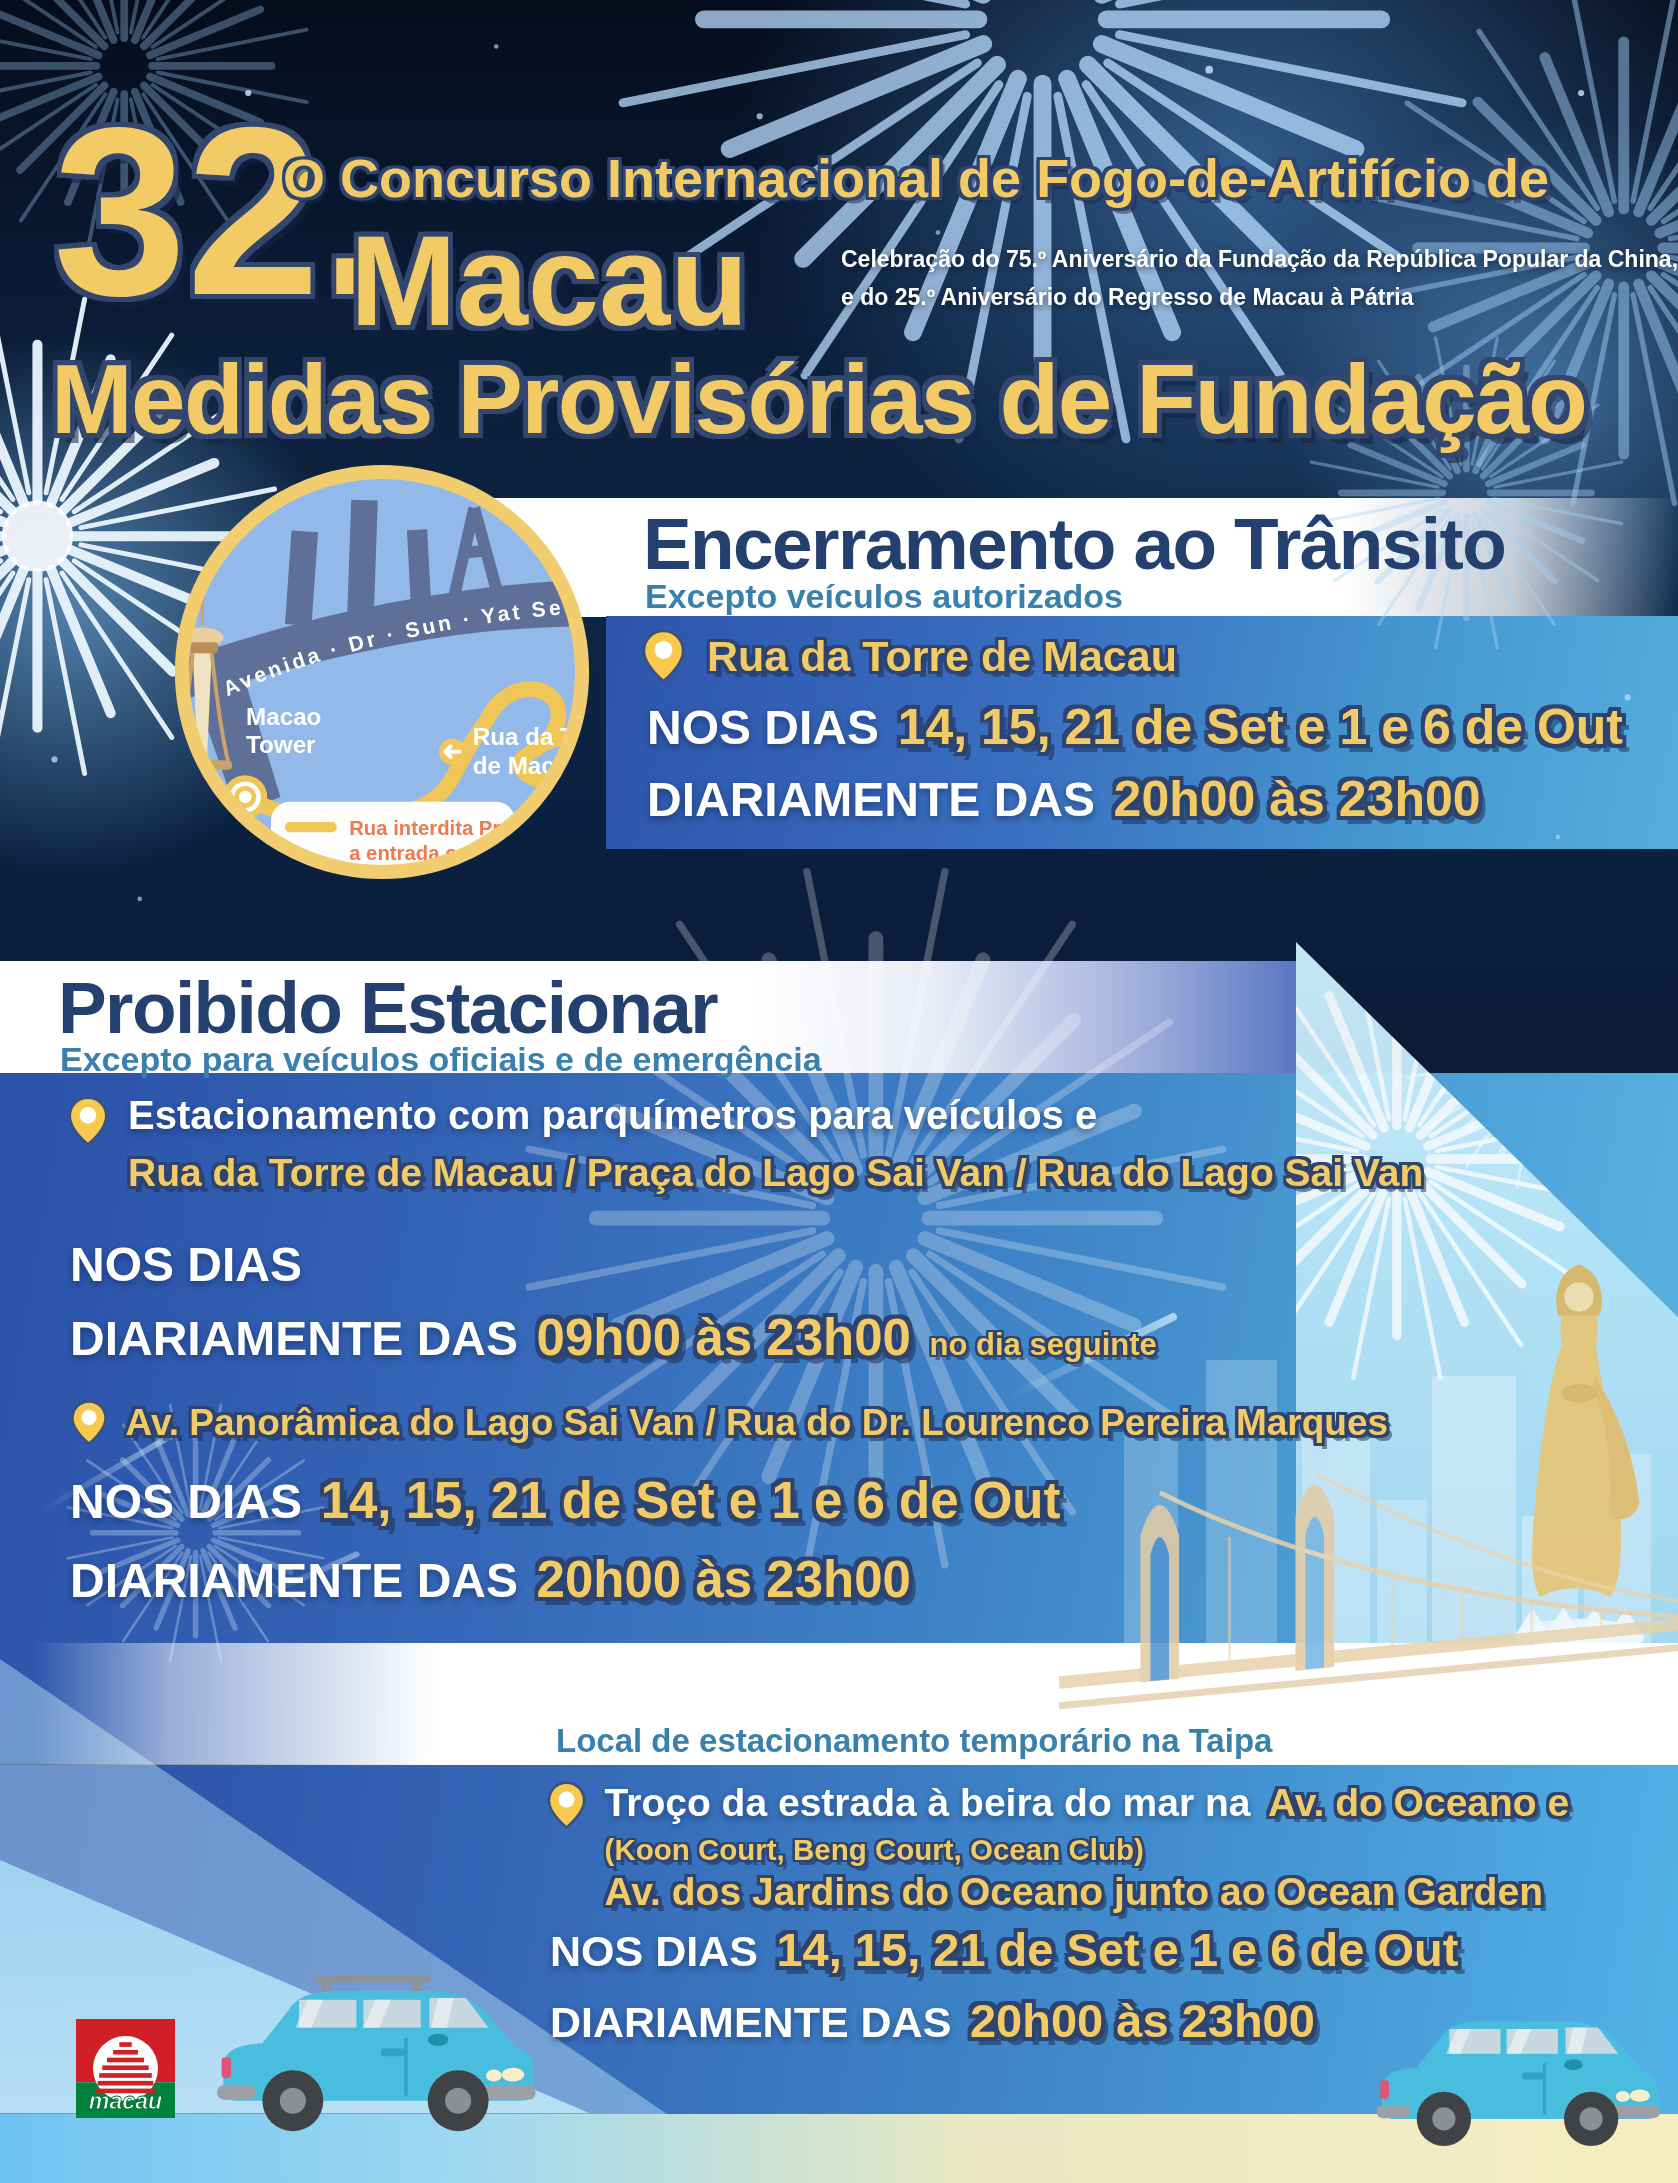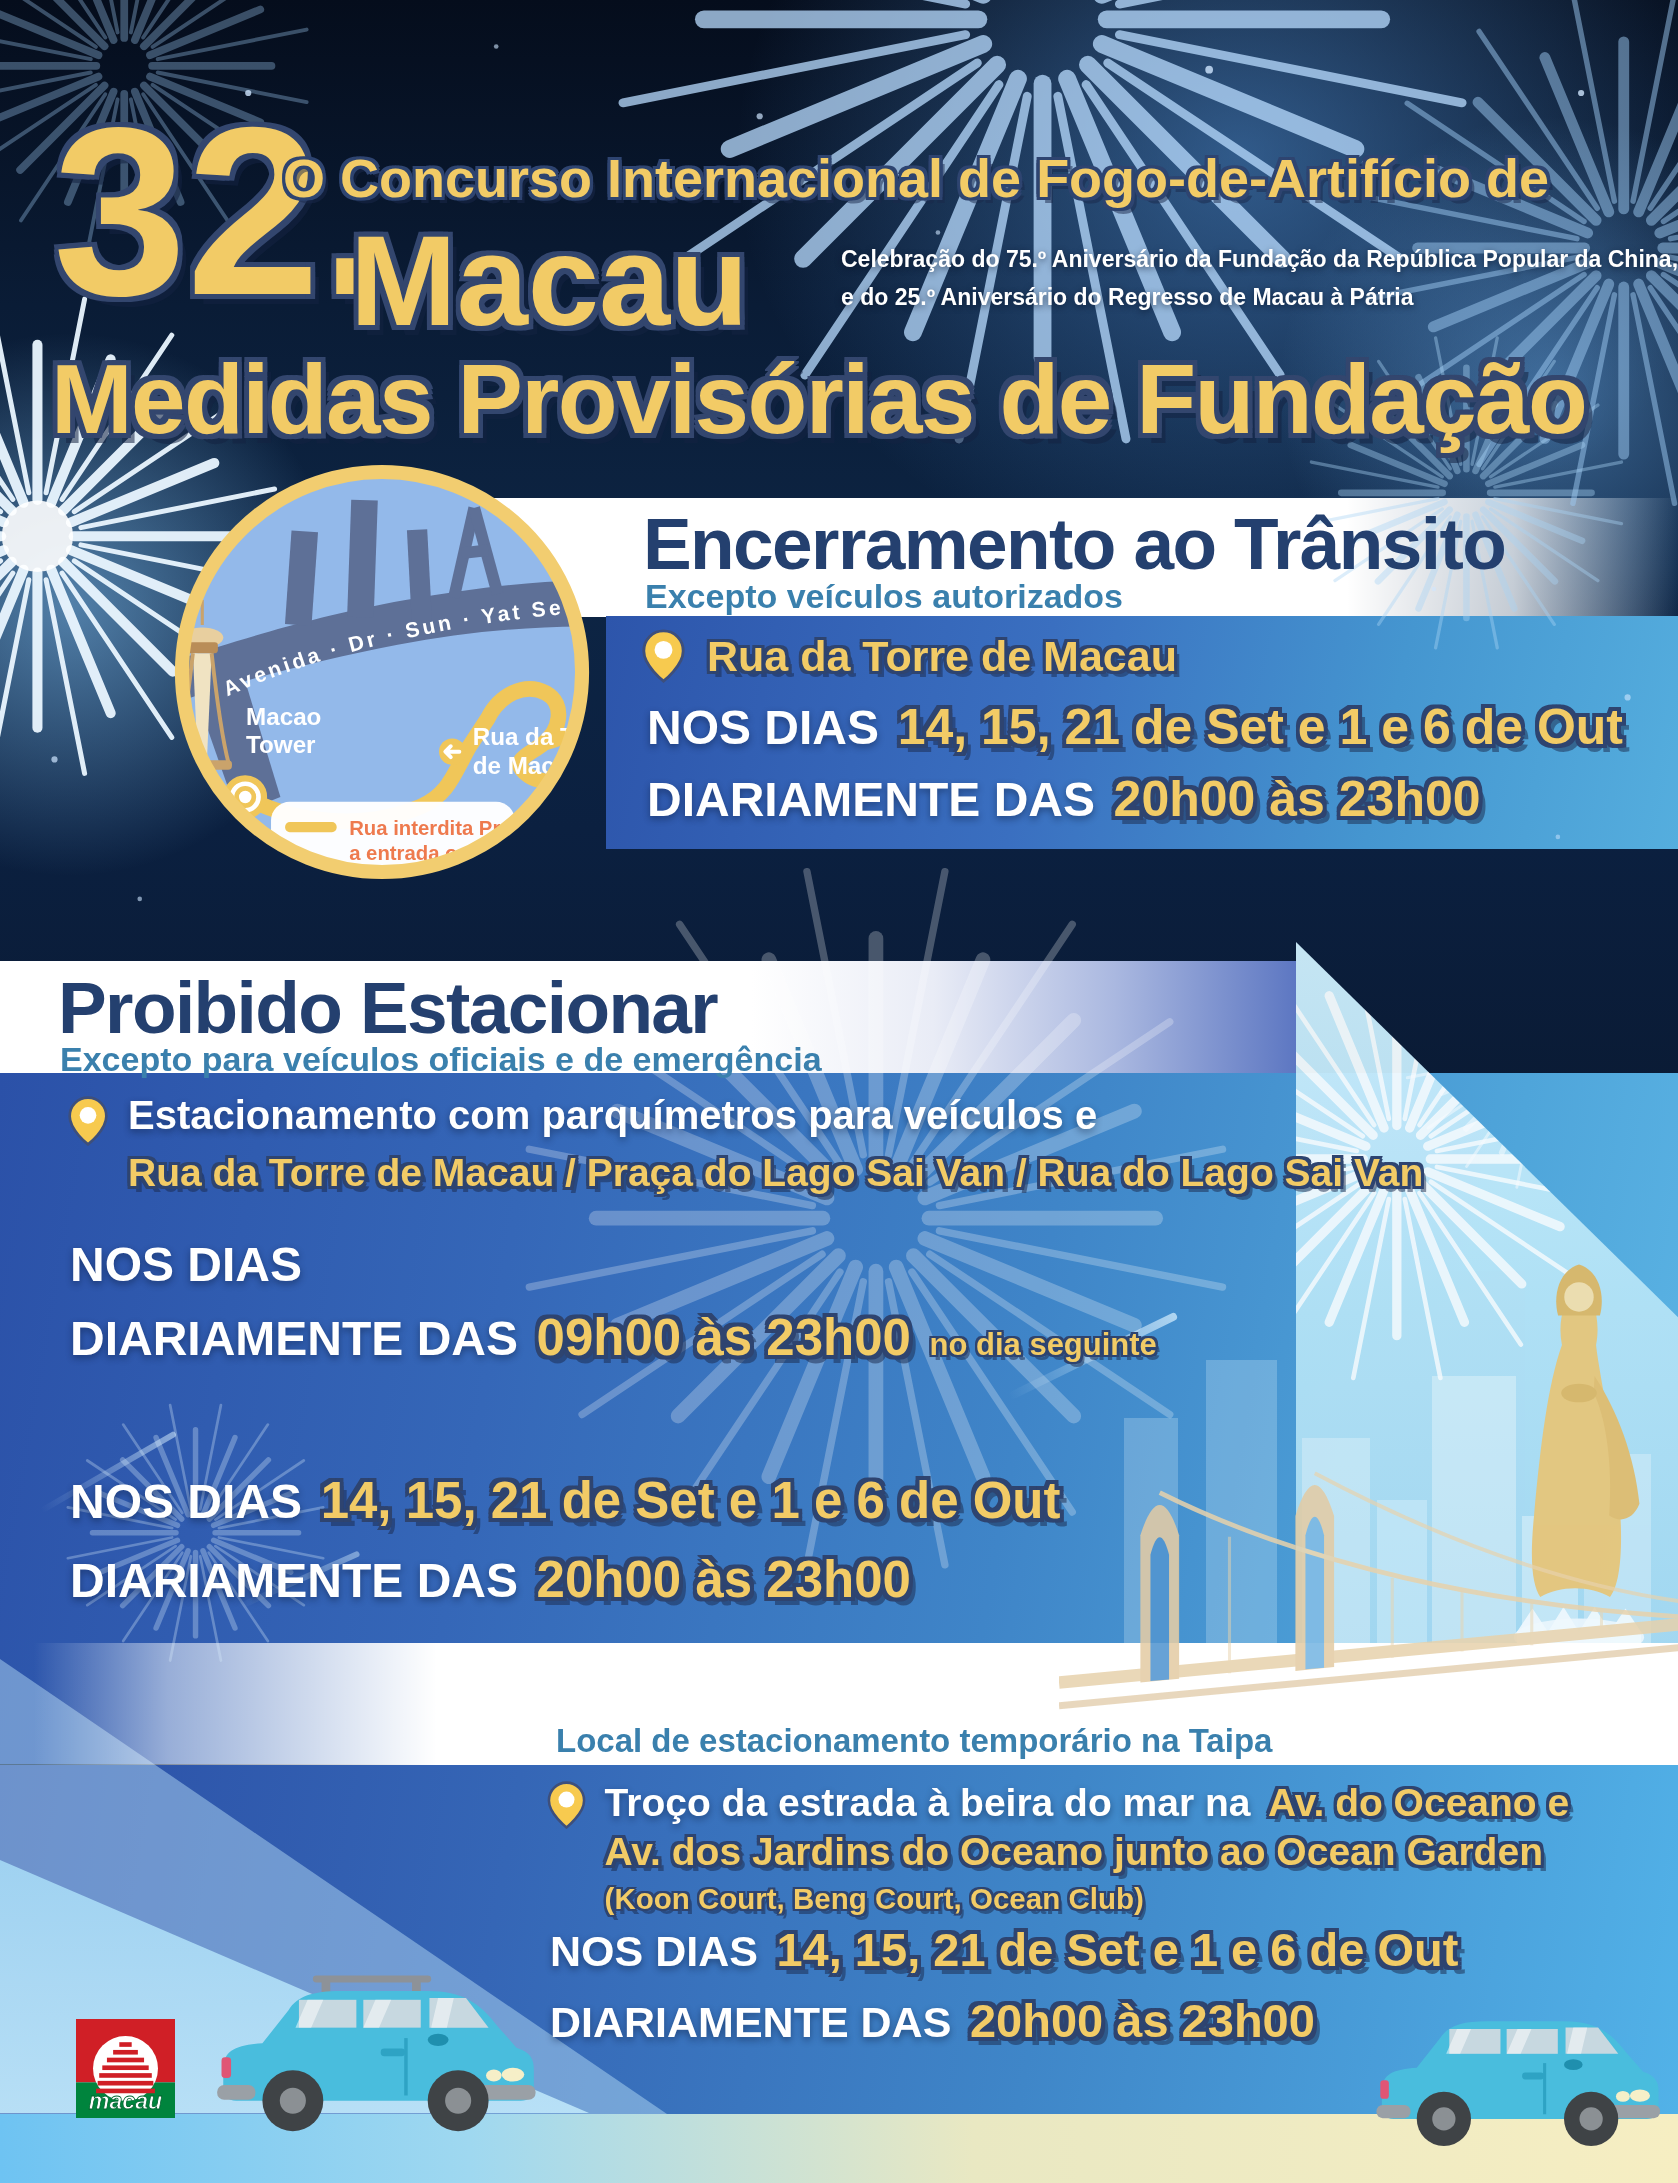--- a/index.html
+++ b/index.html
@@ -301,20 +301,27 @@
   </div>
   <div class="row" style="left:70px;top:1237px;">
     <span class="white-label" style="font-size:48px;">NOS DIAS</span>
   </div>
   <div class="row" style="left:70px;top:1308px;">
     <span class="white-label" style="font-size:48px;">DIARIAMENTE DAS</span>
     <span class="yellow o5" style="font-size:51px;">09h00 às 23h00</span>
     <span class="yellow o3" style="font-size:31px;">no dia seguinte</span>
   </div>
 
+  <div class="row" style="left:71px;top:1400px;gap:18.6px;align-items:center;">
+    <svg width="36" height="45" viewBox="0 0 24 30">
+      <path d="M12,1 C5.8,1 1,6 1,12.2 C1,20.5 12,29 12,29 C12,29 23,20.5 23,12.2 C23,6 18.2,1 12,1 Z" fill="#f7ca4f" stroke="#3d4f7c" stroke-width="1.6"></path>
+      <circle cx="12" cy="11.6" r="5" fill="#ffffff"></circle>
+    </svg>
+    <span class="yellow o4" style="font-size:37px;">Av. Panorâmica do Lago Sai Van / Rua do Dr. Lourenco Pereira Marques</span>
+  </div>
   <div class="row" style="left:70px;top:1471px;">
     <span class="white-label" style="font-size:48px;">NOS DIAS</span>
     <span class="yellow o5" style="font-size:51px;">14, 15, 21 de Set e 1 e 6 de Out</span>
   </div>
   <div class="row" style="left:70px;top:1550px;">
     <span class="white-label" style="font-size:48px;">DIARIAMENTE DAS</span>
     <span class="yellow o5" style="font-size:51px;">20h00 às 23h00</span>
   </div>
 
   <div class="sec-sub" style="left:556px;top:1722px;font-size:33px;">Local de estacionamento temporário na Taipa</div>
@@ -322,22 +329,22 @@
   <div class="row" style="left:547px;top:1778px;gap:18.6px;align-items:flex-start;">
     <svg width="39" height="48" viewBox="0 0 24 30" style="margin-top:3.1px;">
       <path d="M12,1 C5.8,1 1,6 1,12.2 C1,20.5 12,29 12,29 C12,29 23,20.5 23,12.2 C23,6 18.2,1 12,1 Z" fill="#f7ca4f" stroke="#3d4f7c" stroke-width="1.6"></path>
       <circle cx="12" cy="11.6" r="5" fill="#ffffff"></circle>
     </svg>
     <div>
       <div style="white-space:nowrap;line-height:1.26;">
         <span class="white-label" style="font-size:39px;">Troço da estrada à beira do mar na</span>
         <span class="yellow o4" style="font-size:39px;margin-left:14px;">Av. do Oceano e</span>
       </div>
+      <div class="yellow o3" style="font-size:29.5px;margin-top:6.2px;">(Koon Court, Beng Court, Ocean Club)</div>
       <div class="yellow o4" style="font-size:39px;line-height:1.26;">Av. dos Jardins do Oceano junto ao Ocean Garden</div>
-      <div class="yellow o3" style="font-size:29.5px;margin-top:6.2px;">(Koon Court, Beng Court, Ocean Club)</div>
     </div>
   </div>
   <div class="row" style="left:550px;top:1922px;">
     <span class="white-label" style="font-size:43px;">NOS DIAS</span>
     <span class="yellow o5" style="font-size:47px;">14, 15, 21 de Set e 1 e 6 de Out</span>
   </div>
   <div class="row" style="left:550px;top:1993px;">
     <span class="white-label" style="font-size:43px;">DIARIAMENTE DAS</span>
     <span class="yellow o5" style="font-size:47px;">20h00 às 23h00</span>
   </div>

